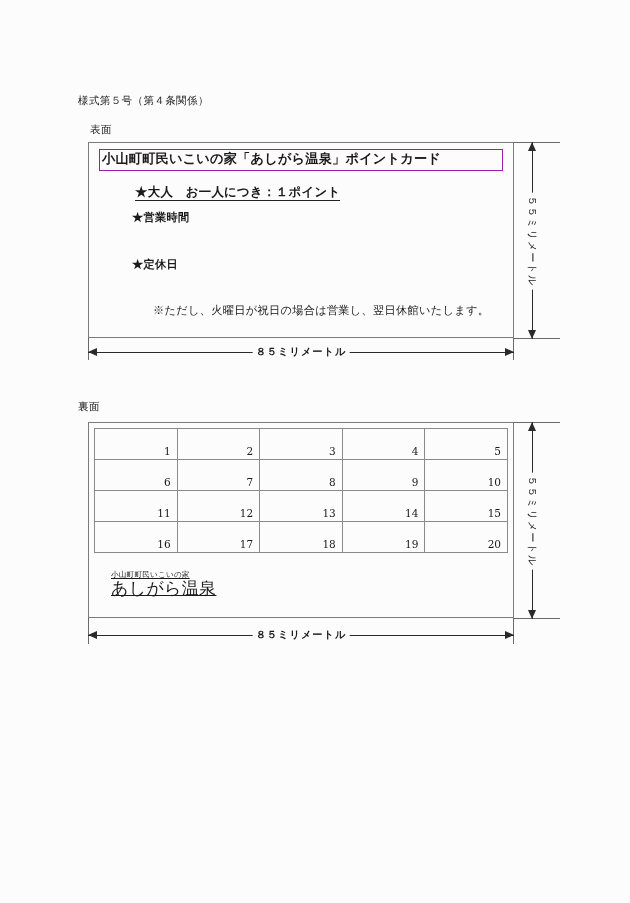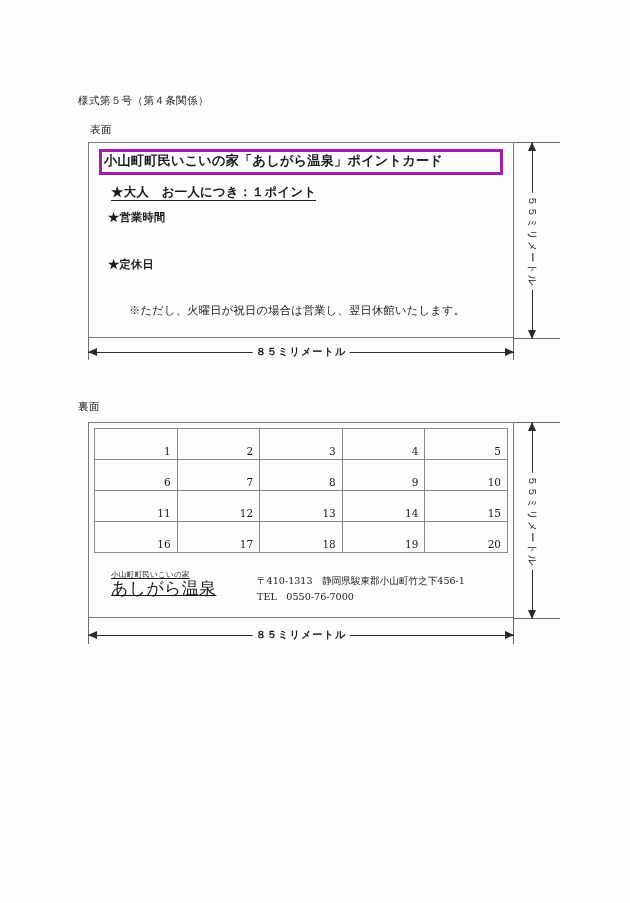--- a/index.html
+++ b/index.html
@@ -52,35 +52,36 @@
     width: 426px;
     height: 196px;
   }
 
   
   .title-box {
     position: absolute;
     left: 10px;
     top: 6px;
     width: 404px;
-    border: 3px solid #a21caf;
+    border: 1px solid #a21caf;
     box-sizing: border-box;
     font-size: 13.2px;
     font-weight: bold;
     letter-spacing: 0.2px;
     padding: 2px 2px 3px 2px;
     white-space: nowrap;
     line-height: 1.1;
   }
   .body-line {
     position: absolute;
     font-size: 11.2px;
     letter-spacing: 0.3px;
     white-space: nowrap;
     line-height: 1.1;
+    margin-left: 24px;
   }
   .body-line.bold {
     font-weight: bold;
   }
   .body-line.underline {
     border-bottom: 1px solid #222;
     padding-bottom: 1px;
   }
   .l-adult  { left: 22px; top: 42px;  font-size: 12.4px; }
   .l-hours  { left: 19px; top: 68px;  }
@@ -284,24 +285,20 @@
         <td>20</td>
       </tr>
     </tbody>
   </table>
 
   <div class="brand-block">
     <div class="brand-small">小山町町民いこいの家</div>
     <div class="brand-large">あしがら温泉</div>
   </div>
 
-  <div class="addr-block">
-    <div>〒410-1313　静岡県駿東郡小山町竹之下456-1</div>
-    <div>TEL　0550-76-7000</div>
-  </div>
 </div>
 
 <div class="ext-line" style="left:514px; top:422px; width:46px; height:1px;"></div>
 <div class="ext-line" style="left:514px; top:618px; width:46px; height:1px;"></div>
 <div class="dim-v" style="left:522px; top:422px; width:20px; height:197px;">
   <div class="bar"></div>
   <div class="arrow up"></div>
   <div class="arrow down"></div>
   <div class="label">５５ミリメートル</div>
 </div>

